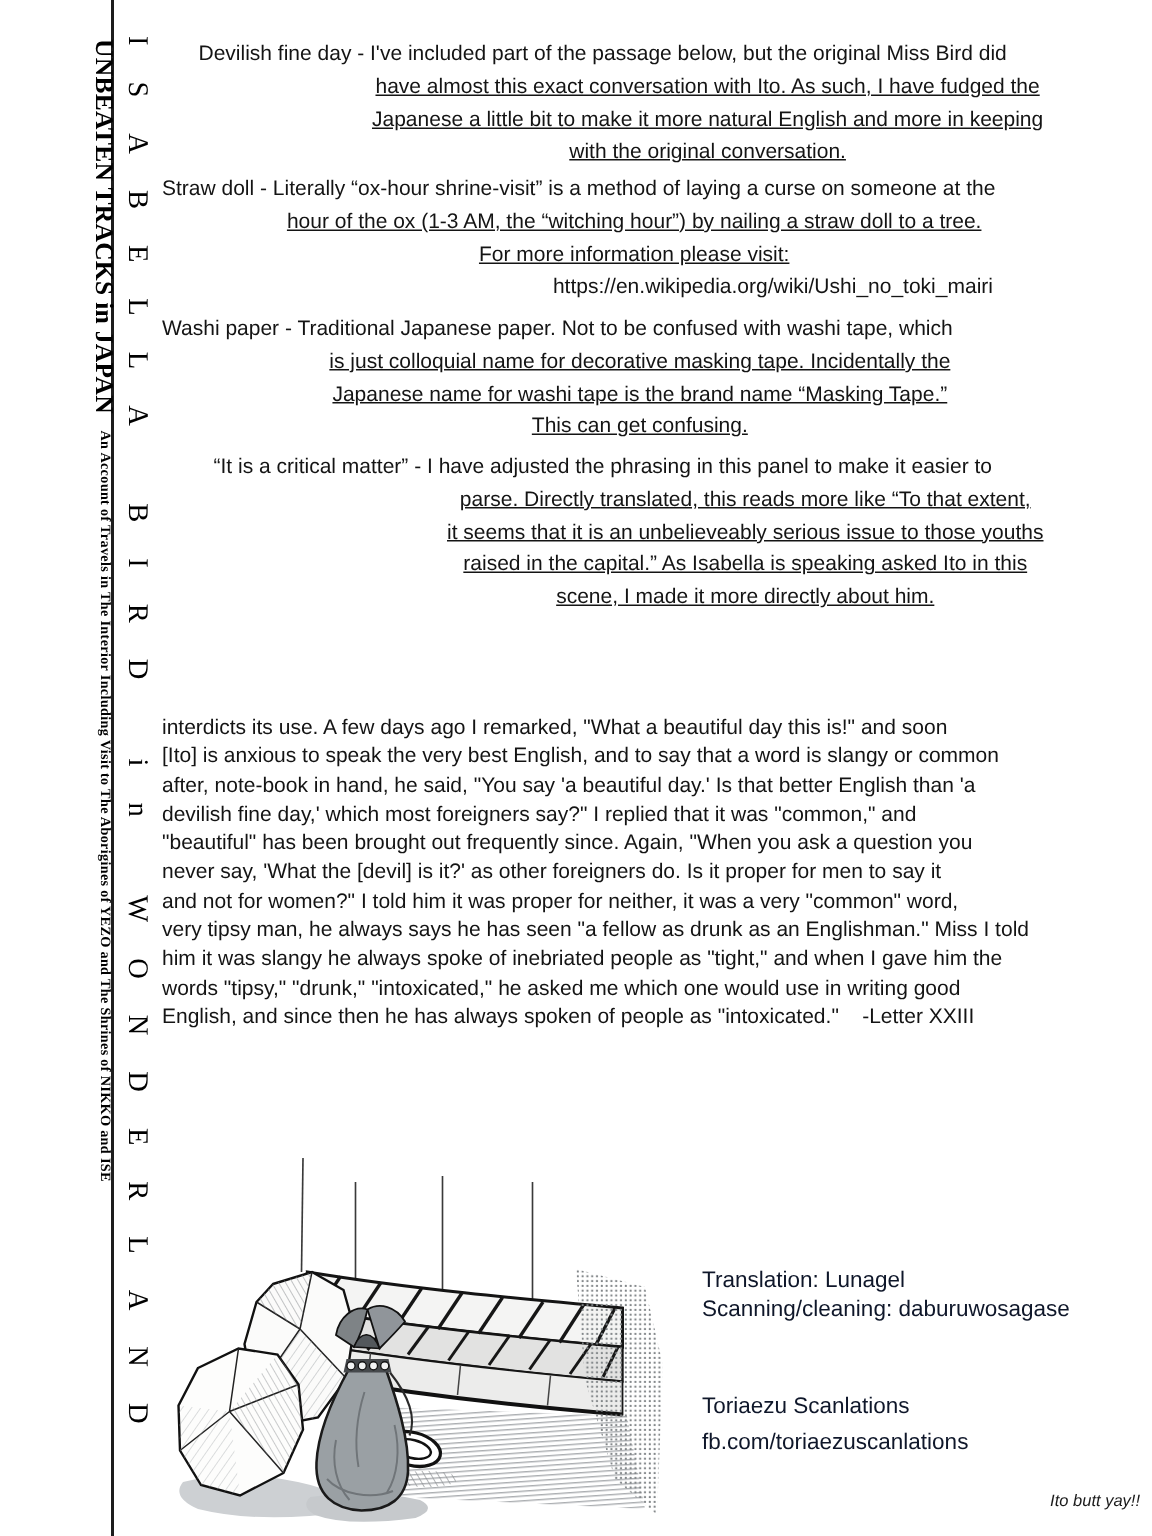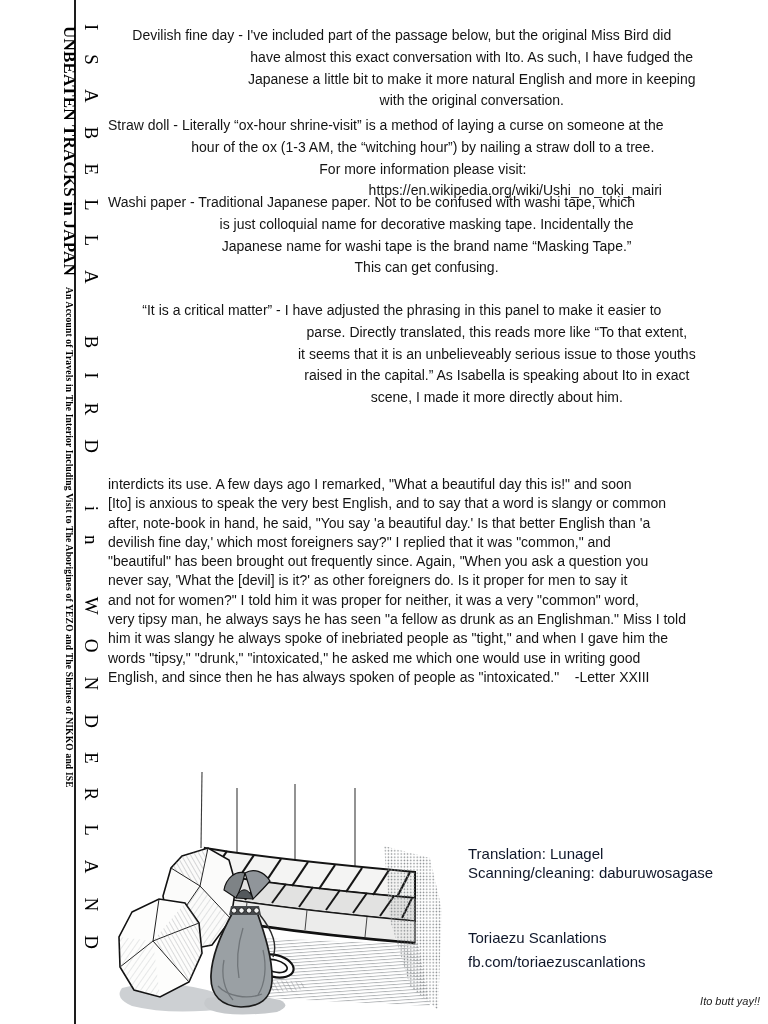--- a/index.html
+++ b/index.html
@@ -10,21 +10,21 @@
   .spine-title{position:absolute;left:52px;top:26px;width:27px;height:990px;
     writing-mode:vertical-rl;font-family:"Liberation Serif",serif;color:#000;}
   .spine-big{font-size:17px;font-weight:700;letter-spacing:.2px;}
   .spine-small{font-size:9.5px;font-weight:700;padding-top:7px;letter-spacing:.2px;}
   .spine-name{position:absolute;left:75px;top:24px;width:27px;height:1000px;
     writing-mode:vertical-rl;font-family:"Liberation Serif",serif;
     font-size:19px;letter-spacing:24px;color:#000;}
   
   .note{position:absolute;left:108px;text-align:center;}
   .tline{white-space:pre;font-size:14px;line-height:21.8px;color:#141414;}
-  .cont{margin-left:var(--ind);}
+  .cont{margin-left:var(--ind);text-decoration:underline;}
   .url-line{margin-left:259px;}
   .letter{position:absolute;left:108px;top:475px;}
   .letter .tline{line-height:19.3px;}
   
   .credit{position:absolute;left:468px;white-space:pre;font-size:15px;line-height:19px;color:#0f172a;}
   .c1{top:844px;} .c2{top:863px;} .c3{top:916px;margin-top:12px;} .c4{top:952px;}
   .footer-note{position:absolute;right:8px;top:995px;font-size:11px;font-style:italic;color:#1a1a1a;}
   .illus{position:absolute;left:112px;top:760px;width:336px;height:260px;}
 </style>
 </head>
@@ -46,32 +46,32 @@
   <div class="tline cont">with the original conversation.</div>
 </div>
 
 <div class="note" style="top:115px;--ind:74px">
   <div class="tline">Straw doll - Literally “ox-hour shrine-visit” is a method of laying a curse on someone at the</div>
   <div class="tline cont">hour of the ox (1-3 AM, the “witching hour”) by nailing a straw doll to a tree.</div>
   <div class="tline cont">For more information please visit:</div>
   <div class="tline url-line">https://en.wikipedia.org/wiki/Ushi_no_toki_mairi</div>
 </div>
 
-<div class="note" style="top:192px;--ind:110px">
+<div class="note" style="top:208px;--ind:110px">
   <div class="tline">Washi paper - Traditional Japanese paper. Not to be confused with washi tape, which</div>
   <div class="tline cont">is just colloquial name for decorative masking tape. Incidentally the</div>
   <div class="tline cont">Japanese name for washi tape is the brand name “Masking Tape.”</div>
   <div class="tline cont">This can get confusing.</div>
 </div>
 
 <div class="note" style="top:300px;--ind:190px">
   <div class="tline">“It is a critical matter” - I have adjusted the phrasing in this panel to make it easier to</div>
   <div class="tline cont">parse. Directly translated, this reads more like “To that extent,</div>
   <div class="tline cont">it seems that it is an unbelieveably serious issue to those youths</div>
-  <div class="tline cont">raised in the capital.” As Isabella is speaking about Ito in exact</div>
+  <div class="tline cont">raised in the capital.” As Isabella is speaking asked Ito in this</div>
   <div class="tline cont">scene, I made it more directly about him.</div>
 </div>
 
 <div class="letter">
   <div class="tline">interdicts its use. A few days ago I remarked, "What a beautiful day this is!" and soon</div>
   <div class="tline">[Ito] is anxious to speak the very best English, and to say that a word is slangy or common</div>
   <div class="tline">after, note-book in hand, he said, "You say 'a beautiful day.' Is that better English than 'a</div>
   <div class="tline">devilish fine day,' which most foreigners say?" I replied that it was "common," and</div>
   <div class="tline">"beautiful" has been brought out frequently since. Again, "When you ask a question you</div>
   <div class="tline">never say, 'What the [devil] is it?' as other foreigners do. Is it proper for men to say it</div>

